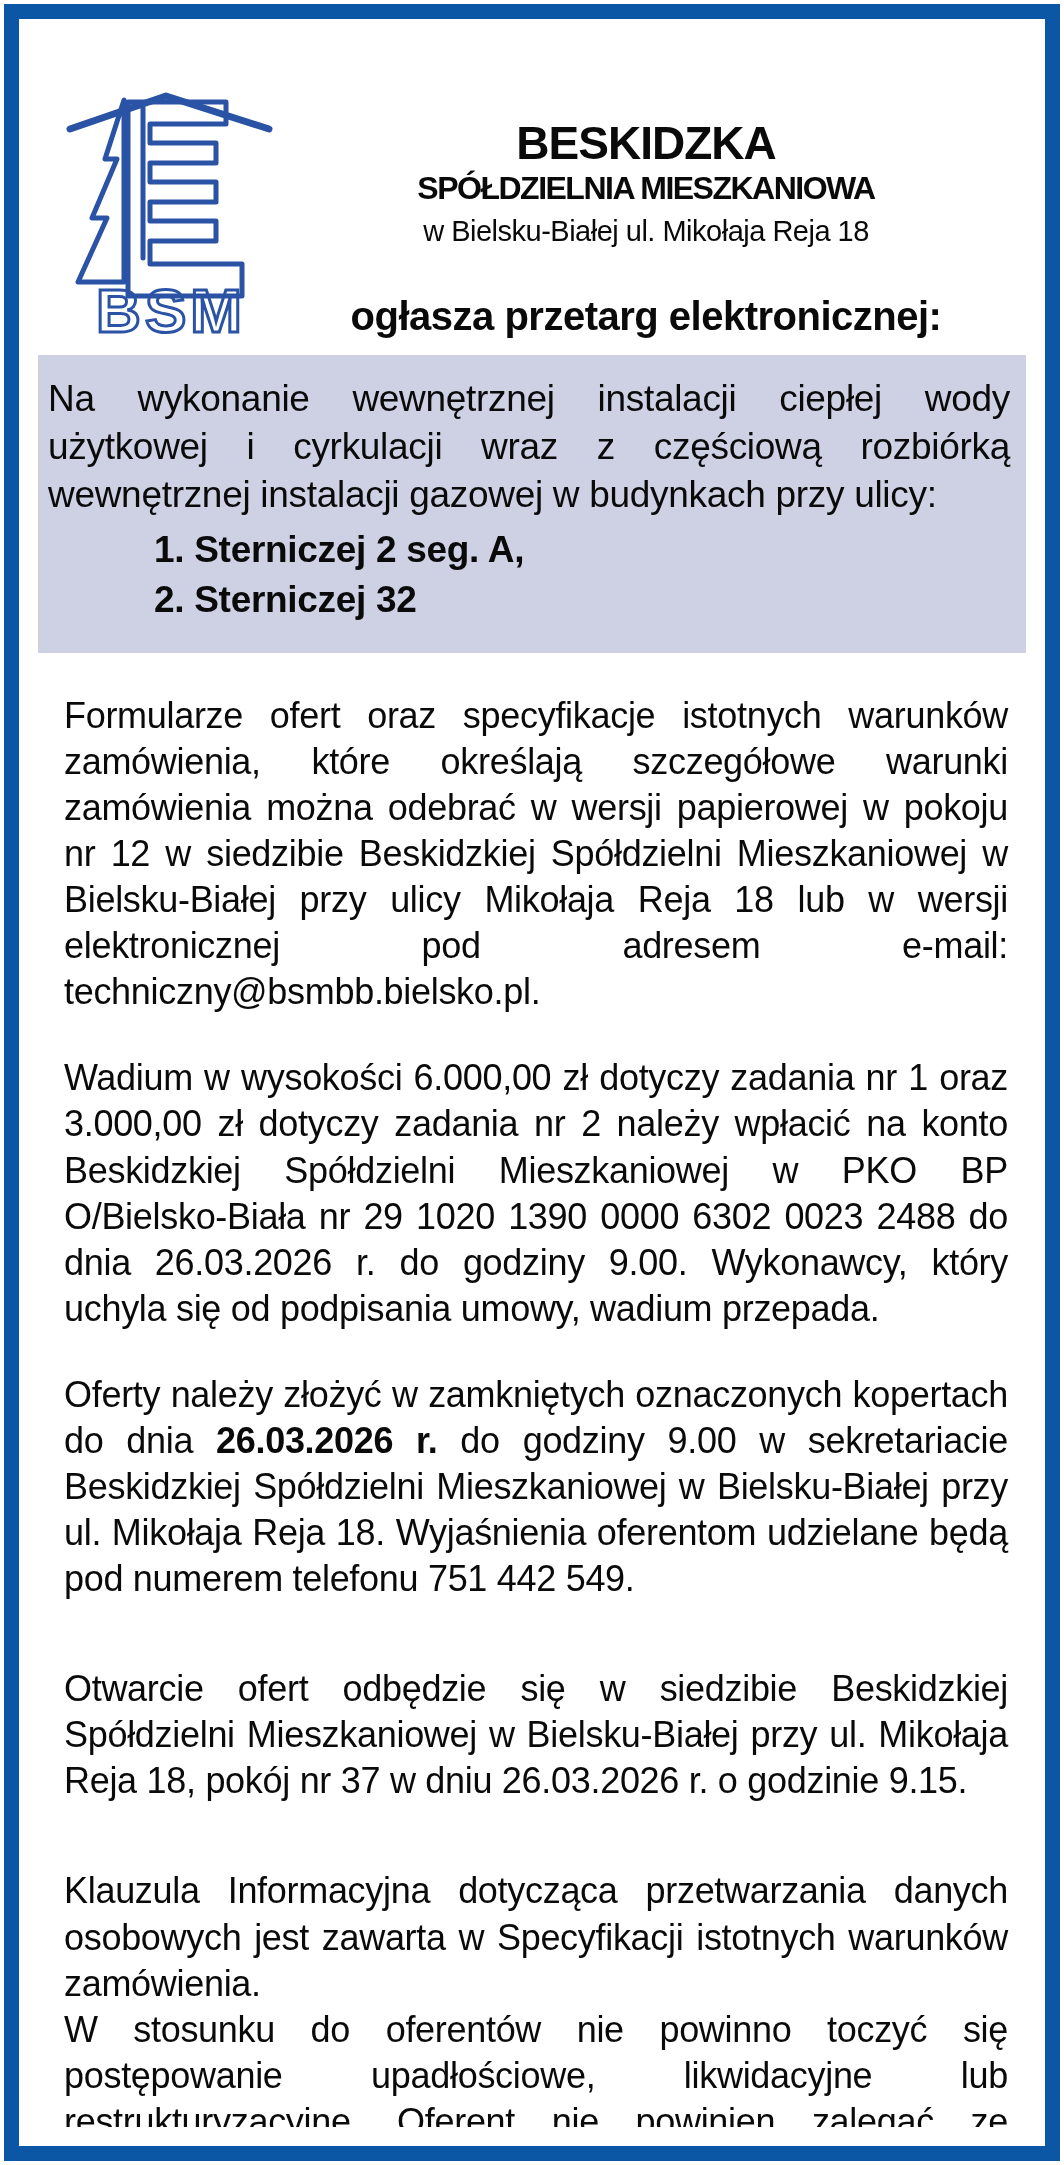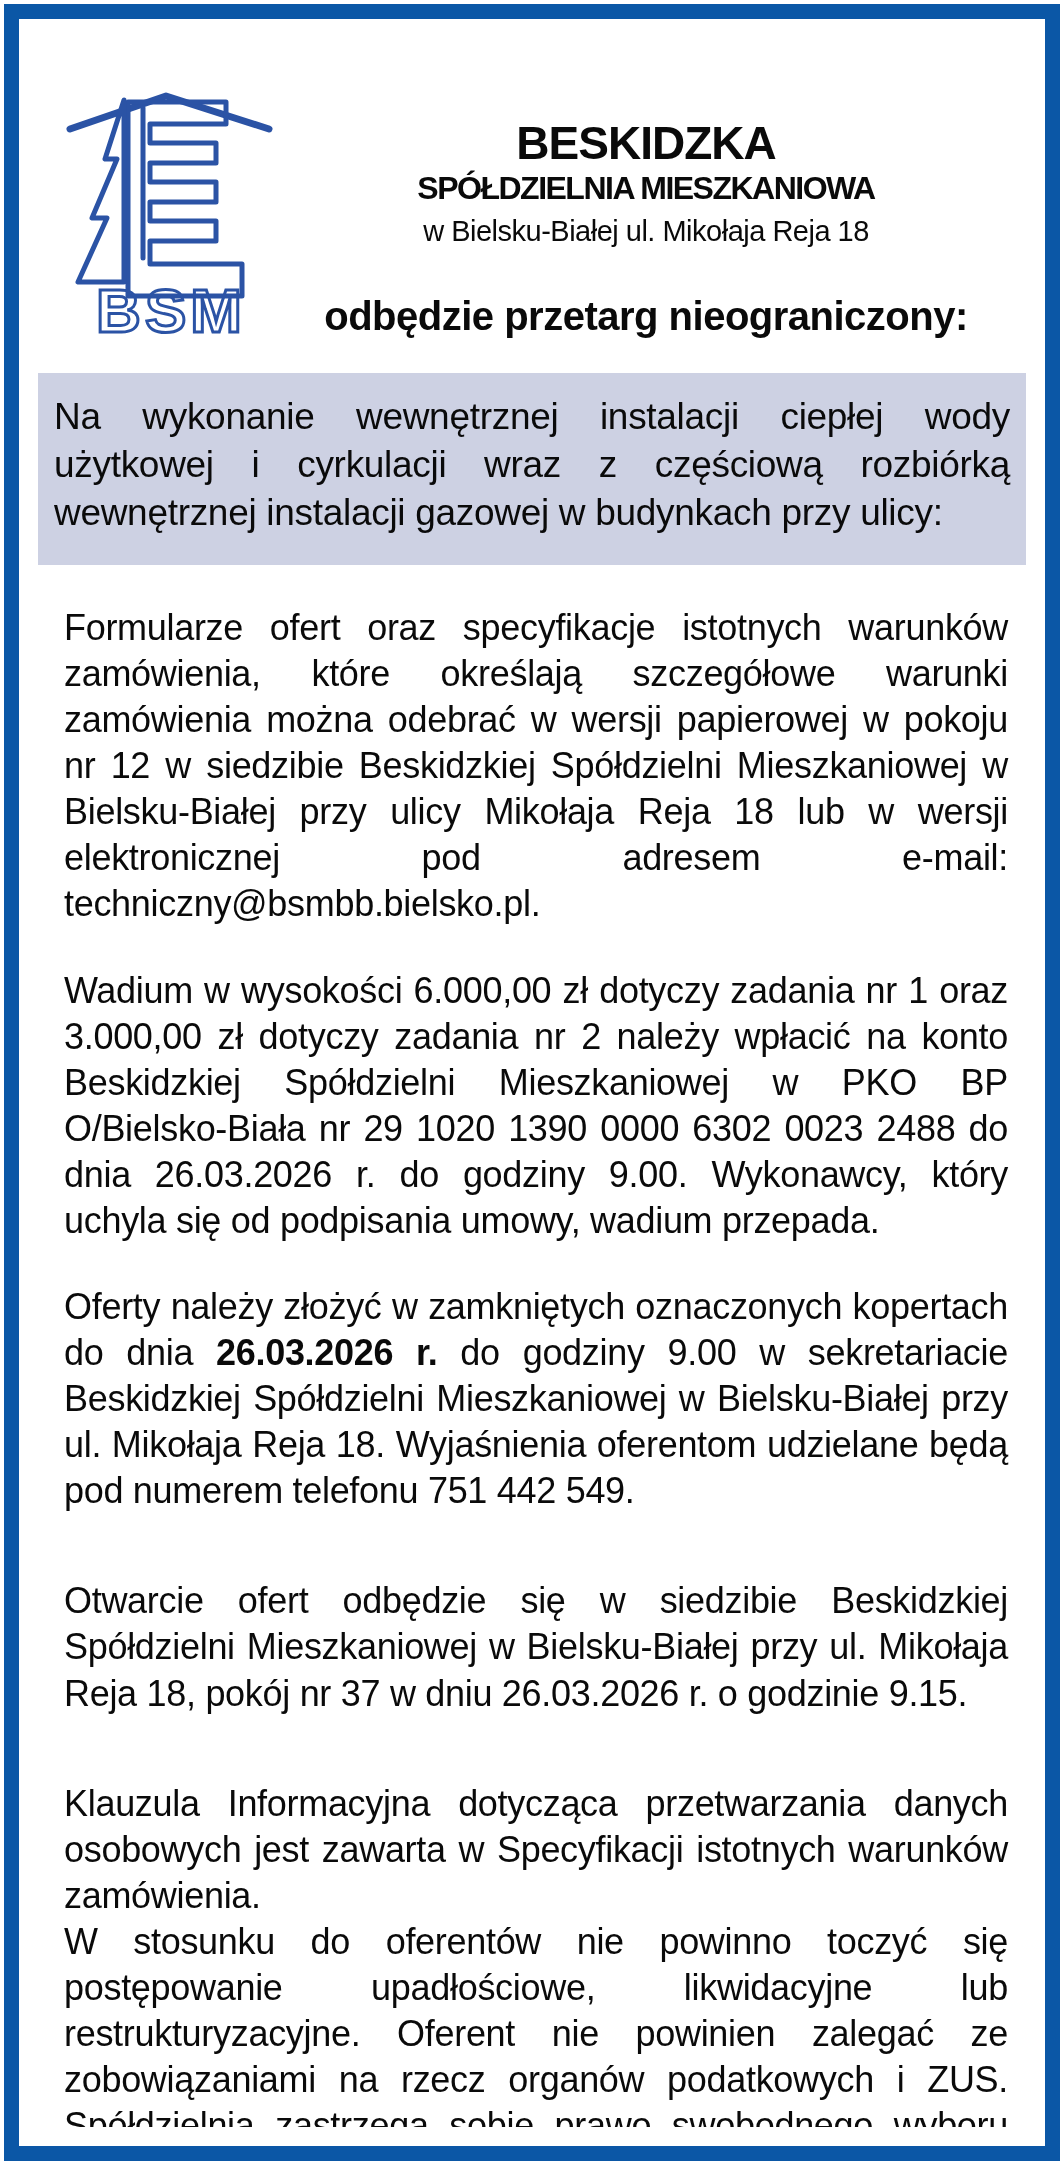--- a/index.html
+++ b/index.html
@@ -25,22 +25,22 @@
   .header{display:flex;align-items:flex-start;padding:28px 14px 0 24px;}
   .logo{width:218px;flex:0 0 218px;}
   .header-text{flex:1;text-align:center;padding-top:4px;}
   .org-line1{font-size:46px;font-weight:bold;letter-spacing:-1px;line-height:1.15;margin-top:47px;}
   .org-line2{font-size:32px;font-weight:bold;letter-spacing:-1.5px;line-height:1.15;}
   .org-addr{font-size:29px;margin-top:8px;letter-spacing:-0.5px;}
   .announce{font-size:40px;font-weight:bold;margin-top:46px;letter-spacing:-0.5px;}
 
   
   .subject-box{
-    margin-top:34px;background:var(--box-bg);
-    padding:20px 16px 28px 16px;
+    margin-top:16px;background:var(--box-bg);
+    padding:20px 16px 28px 10px;
     font-size:37px;line-height:1.3;text-align:justify;letter-spacing:-0.3px;
   }
   .subject-items{margin:6px 0 0 106px;font-weight:bold;text-align:left;}
   .subject-item{line-height:1.35;}
 
   
   .bodytext{padding:0 18px;}
   .para{
     margin:40px 0 0 8px;font-size:36px;line-height:1.28;
     text-align:justify;letter-spacing:-0.3px;
@@ -76,26 +76,30 @@
 
           <path class="stroke" stroke-width="5" d="M58,34 L39,93 L51,93 L26,152 L41,152 L12,216 L58,216 Z"></path>
 
           <text x="105" y="266" text-anchor="middle" font-size="62">BSM</text>
         </svg>
       </div>
       <div class="header-text">
         <div class="org-line1">BESKIDZKA</div>
         <div class="org-line2">SPÓŁDZIELNIA MIESZKANIOWA</div>
         <div class="org-addr">w Bielsku-Białej ul. Mikołaja Reja 18</div>
-        <div class="announce">odbędzie przetarg nieograniczony:</div>
+        <div class="announce">ogłasza przetarg elektronicznej:</div>
       </div>
     </div>
 
     <div class="subject-box">
       <span>Na wykonanie wewnętrznej instalacji ciepłej wody użytkowej i cyrkulacji wraz  z  częściową  rozbiórką wewnętrznej  instalacji gazowej w budynkach przy ulicy:</span>
+      <div class="subject-items">
+        <div class="subject-item">1. Sterniczej 2 seg. A,</div>
+        <div class="subject-item">2. Sterniczej 32</div>
+      </div>
     </div>
 
     <div class="bodytext">
       <p class="para">Formularze ofert oraz specyfikacje istotnych warunków zamówienia, które określają  szczegółowe warunki zamówienia można odebrać w wersji papierowej w pokoju nr 12 w siedzibie Beskidzkiej Spółdzielni Mieszkaniowej w Bielsku-Białej przy ulicy Mikołaja Reja 18 lub w wersji elektronicznej pod adresem e-mail: techniczny@bsmbb.bielsko.pl.</p>
 
       <p class="para">Wadium w wysokości 6.000,00 zł  dotyczy zadania nr 1 oraz 3.000,00 zł dotyczy zadania nr 2  należy wpłacić na konto Beskidzkiej Spółdzielni Mieszkaniowej w PKO BP O/Bielsko-Biała nr 29 1020 1390 0000 6302 0023 2488 do dnia 26.03.2026 r. do godziny 9.00.  Wykonawcy, który uchyla się od podpisania umowy, wadium przepada.</p>
 
       <p class="para"><span>Oferty należy złożyć w zamkniętych oznaczonych kopertach do dnia </span><span class="bold">26.03.2026 r.</span><span> do godziny 9.00 w sekretariacie Beskidzkiej Spółdzielni Mieszkaniowej w Bielsku-Białej przy ul. Mikołaja Reja 18. Wyjaśnienia oferentom udzielane będą pod numerem telefonu 751 442 549.</span></p>
 
       <p class="para gap-lg">Otwarcie ofert odbędzie się w siedzibie Beskidzkiej Spółdzielni Mieszkaniowej w Bielsku-Białej przy ul. Mikołaja Reja 18, pokój nr 37 w dniu 26.03.2026 r.  o godzinie 9.15.</p>

